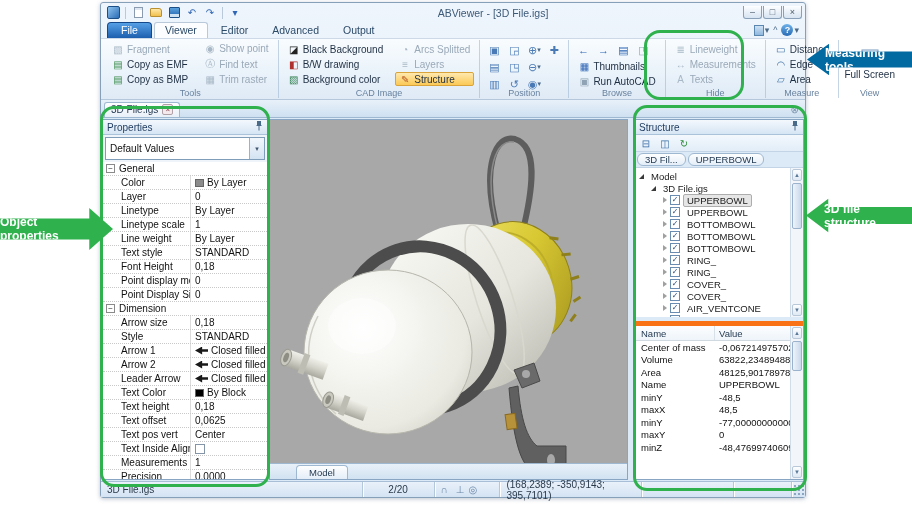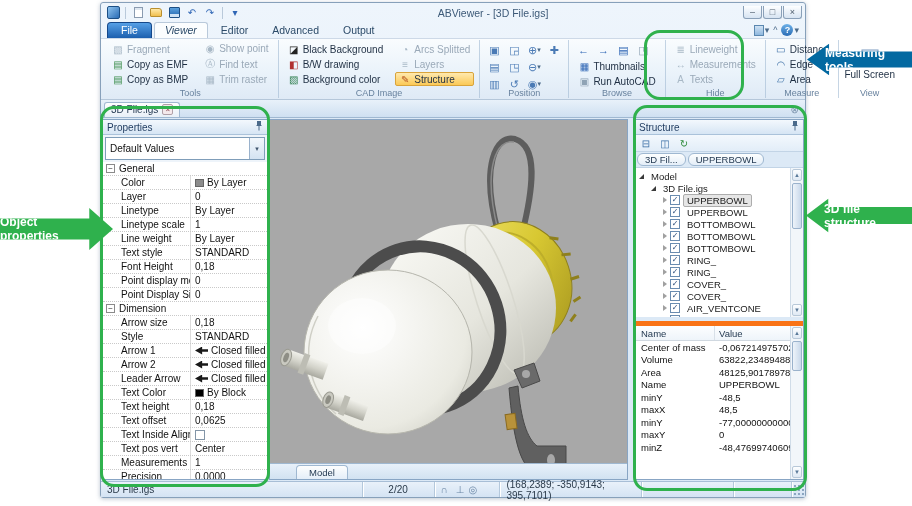--- a/index.html
+++ b/index.html
@@ -23,21 +23,21 @@
   .win-title{ flex:1; text-align:center; font-size:10.5px; color:#3d5a78; }
   .winbtns{ display:flex; gap:1px; }
   .wbtn{ width:19px; height:13px; border:1px solid #8aa0b8; border-top:none; border-radius:0 0 3px 3px;
     background:linear-gradient(#fdfeff,#d7e4f2); font-size:9px; color:#4a5a6a; display:flex; align-items:center; justify-content:center; }
 
   
   .tabrow{ height:17px; display:flex; align-items:flex-end; padding:0 6px; gap:2px; }
   .file-btn{ background:linear-gradient(#56a0e6,#1c5fae); color:#fff; font-size:10.5px; padding:1px 13px 2px;
     border-radius:4px 4px 0 0; border:1px solid #15488a; border-bottom:none; }
   .rtab{ font-size:10.5px; color:#2b4a68; padding:1px 10px 2px; border:1px solid transparent; border-bottom:none; }
-  .rtab.active{ background:#fbfdfe; border-color:#b9c9da; border-radius:3px 3px 0 0;font-style:italic; }
+  .rtab.active{ background:#fbfdfe; border-color:#b9c9da; border-radius:3px 3px 0 0; }
   .tabrow-right{ margin-left:auto; display:flex; align-items:center; gap:4px; padding-bottom:2px; }
   .mini{ font-size:9px; color:#4a6a8a; display:flex; align-items:center; gap:1px; }
   .help-circ{ width:12px; height:12px; border-radius:50%; background:linear-gradient(#6db1e8,#2a6cb5);
     color:#fff; font-size:9px; font-weight:bold; display:flex; align-items:center; justify-content:center; }
   .icon-skin{ width:10px; height:11px; background:linear-gradient(#cfe2f4,#8fb8de); border:1px solid #5a87b0; }
 
   
   .ribbon{ height:62px; border-top:1px solid #cdd9e7; border-bottom:1px solid #b5c7da;
     background:linear-gradient(#f9fcfe,#e9f2fa 60%,#dfeaf6); display:flex; padding:1px 2px; }
   .rgroup{ position:relative; padding:2px 5px 12px; border-right:1px solid rgba(160,185,210,.6); display:flex; gap:8px; }
@@ -629,34 +629,34 @@
 
             <div class="plabel">Text offset</div>
             <div class="pvalue">
 
               <span>0,0625</span>
             </div>
           </div>
 
           <div class="prow">
 
+            <div class="plabel">Text pos vert</div>
+            <div class="pvalue">
+
+              <span>Center</span>
+            </div>
+          </div>
+
+          <div class="prow">
+
             <div class="plabel">Text Inside Align</div>
             <div class="pvalue">
 
               <span class="pcheckbox"></span>
               <span></span>
-            </div>
-          </div>
-
-          <div class="prow">
-
-            <div class="plabel">Text pos vert</div>
-            <div class="pvalue">
-
-              <span>Center</span>
             </div>
           </div>
 
           <div class="prow">
 
             <div class="plabel">Measurements Scale</div>
             <div class="pvalue">
 
               <span>1</span>
             </div>

